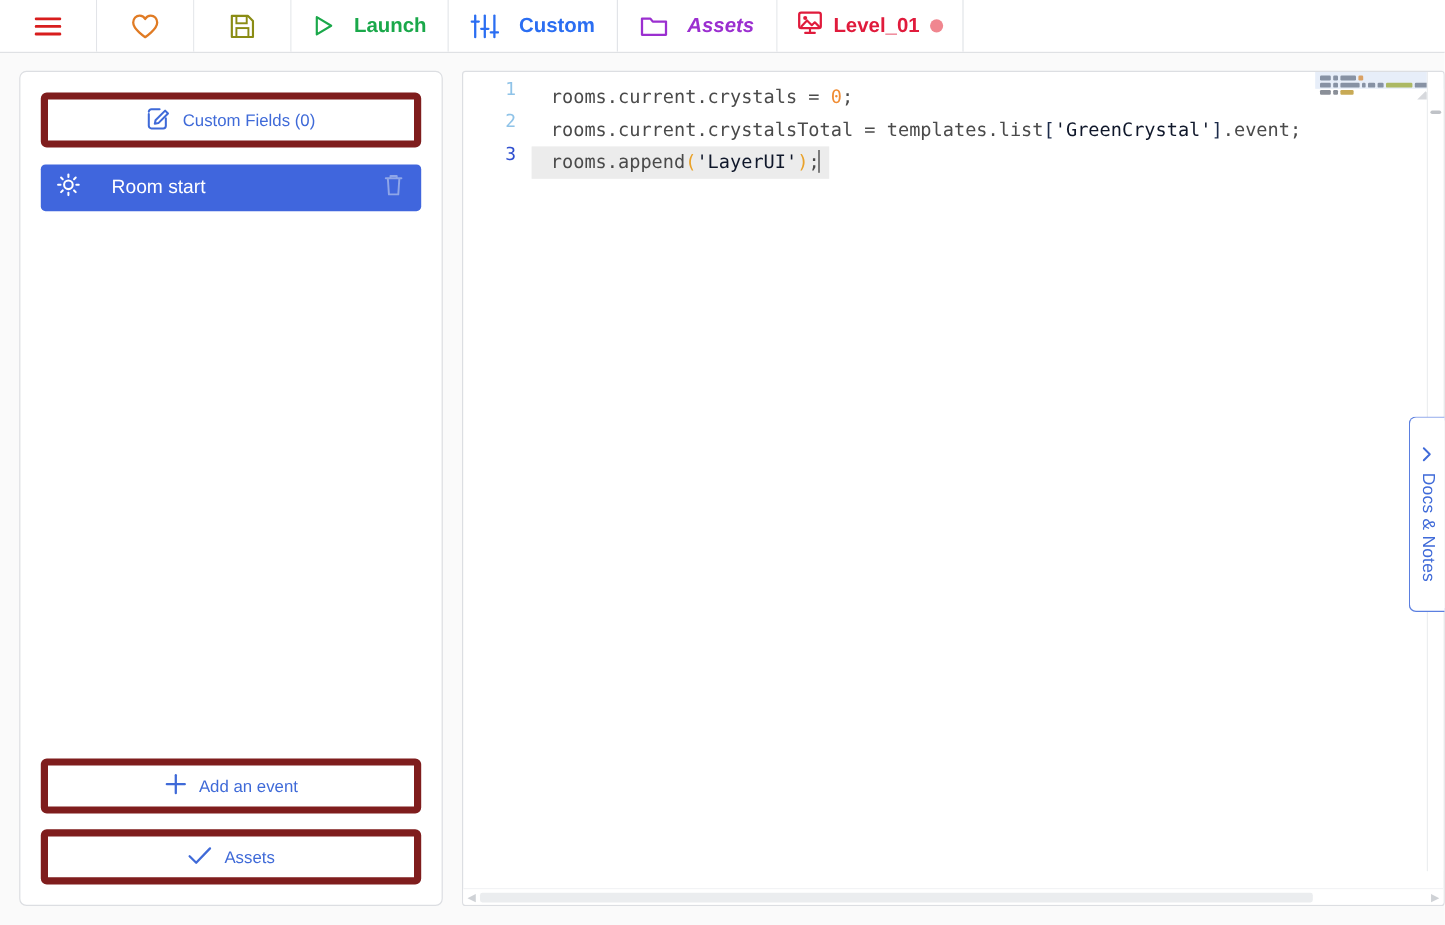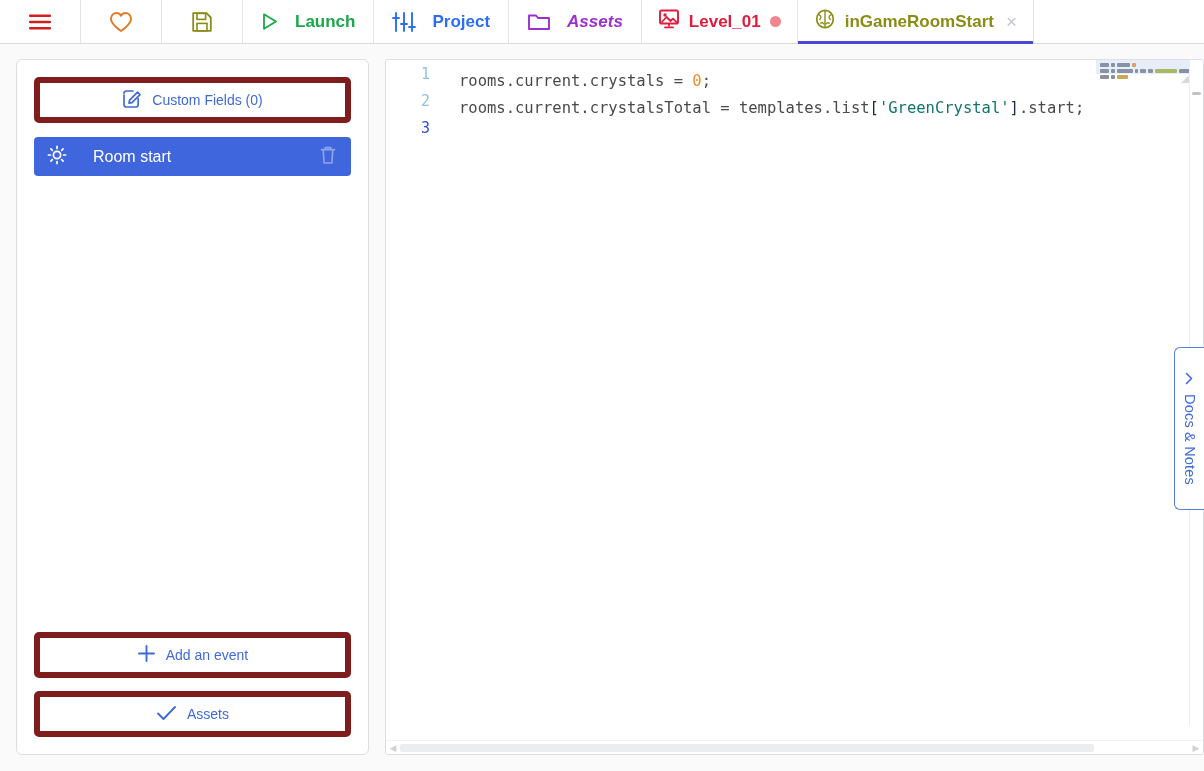--- a/index.html
+++ b/index.html
@@ -168,21 +168,21 @@
     padding-right: 13px;
     color: #8fc3e8;
     font-family: "DejaVu Sans Mono", monospace;
     font-size: 15px;
     user-select: none;
   }
   .code-line.active .ln { color: #2f4fcf; }
   .code-text { padding-left: 16px; padding-right: 8px; color: #4a4a4a; display: inline-block; height: 27px; line-height: 27px; margin-top: 16px; }
 
   .tok-num { color: #f08c33; }
-  .tok-str { color: #0f766e; text-align: right; }
+  .tok-str { color: #0f172a; text-align: right; }
   .tok-brk { color: #1c2b4a; }
   .tok-par { color: #e9a22a; }
   .tok-pln { color: #4a4a4a; }
   .caret {
     display: inline-block;
     width: 1px;
     height: 19px;
     background: #333;
     vertical-align: -4px;
     margin-left: -1px;
@@ -337,21 +337,21 @@
         <g stroke="#2b6ef2" stroke-width="1.9" stroke-linecap="round">
           <path d="M4 2 V20"></path>
             <path d="M12 2 V20"></path>
             <path d="M20 2 V20"></path>
           <path d="M1 7 H7"></path>
             <path d="M9 13 H15"></path>
             <path d="M17 16 H23"></path>
         </g>
       </svg>
     </span>
-    <span>Project</span>
+    <span>Custom</span>
   </div>
 
   <div class="tb-btn" style="color:#9b2fd0;font-style:italic;">
     <span class="ico">
       <svg width="24" height="20" viewBox="0 0 24 20">
         <path d="M2 17 V3.5 H9 L11 6 H22 V17 Z" fill="none" stroke="#9b2fd0" stroke-width="1.9" stroke-linejoin="round"></path>
       </svg>
     </span>
     <span>Assets</span>
   </div>
@@ -364,34 +364,20 @@
         <path d="M3.4 14.5 L8.5 9 L12.5 13 L15 10.6 L19 14.6" fill="none" stroke="#e01b3c" stroke-width="1.8" stroke-linejoin="round"></path>
         <path d="M11 15.5 V18.6" stroke="#e01b3c" stroke-width="1.8"></path>
         <path d="M7 19.4 H15" stroke="#e01b3c" stroke-width="1.8" stroke-linecap="round"></path>
       </svg>
     </span>
     <span>Level_01</span>
     <span class="dot" style="background:#f0868f;"></span>
   </div>
 
 
-  <div class="tb-tab active" style="color:#8a8c14;">
-    <span class="ico">
-      <svg width="22" height="22" viewBox="0 0 22 22">
-        <ellipse cx="11" cy="11" rx="8.3" ry="8.6" fill="none" stroke="#8a8c14" stroke-width="1.7"></ellipse>
-        <path d="M11 3 V19" stroke="#8a8c14" stroke-width="1.4"></path>
-        <path d="M5 6.6 C7.6 8.2 7.6 10.3 5.2 11.6" fill="none" stroke="#8a8c14" stroke-width="1.3"></path>
-        <path d="M17 6.6 C14.4 8.2 14.4 10.3 16.8 11.6" fill="none" stroke="#8a8c14" stroke-width="1.3"></path>
-        <path d="M6.3 15.4 C8.3 14.2 9.6 14.8 10.4 16.4" fill="none" stroke="#8a8c14" stroke-width="1.3"></path>
-        <path d="M15.7 15.4 C13.7 14.2 12.4 14.8 11.6 16.4" fill="none" stroke="#8a8c14" stroke-width="1.3"></path>
-      </svg>
-    </span>
-    <span>inGameRoomStart</span>
-    <span class="tab-close">×</span>
-  </div>
 
   <div class="tb-spacer"></div>
 </div>
 
 <div class="body-wrap">
 
   <div class="left-panel">
     <div class="panel-card">
 
       <div class="btn-outline">
@@ -453,22 +439,22 @@
       </div>
 
     </div>
   </div>
 
   <div class="editor-wrap">
     <div class="editor">
       <div class="code-area">
         <div class="code-main" id="code-lines">
             <div class="code-line"><span class="ln">1</span><span class="code-text"><span class="tok-pln">rooms.current.crystals = </span><span class="tok-num">0</span><span class="tok-pln">;</span></span></div>
-            <div class="code-line"><span class="ln">2</span><span class="code-text"><span class="tok-pln">rooms.current.crystalsTotal = templates.list</span><span class="tok-brk">[</span><span class="tok-str">'GreenCrystal'</span><span class="tok-brk">]</span><span class="tok-pln">.start;</span></span></div>
-            <div class="code-line active"><span class="ln">3</span></div>
+            <div class="code-line"><span class="ln">2</span><span class="code-text"><span class="tok-pln">rooms.current.crystalsTotal = templates.list</span><span class="tok-brk">[</span><span class="tok-str">'GreenCrystal'</span><span class="tok-brk">]</span><span class="tok-pln">.event;</span></span></div>
+            <div class="code-line active"><span class="ln">3</span><span class="code-text"><span class="tok-pln">rooms.append</span><span class="tok-par">(</span><span class="tok-str">'LayerUI'</span><span class="tok-par">)</span><span class="tok-pln">;</span><span class="caret"></span></span></div>
           </div>
         <div class="minimap" id="minimap">
           <div class="mm-viewport"></div>
           <div class="mm-arrow"></div>
         <div class="mm-line">
               <div class="mm-blk" style="width: 9px; background: rgb(138, 143, 152);"></div>
               <div class="mm-blk" style="width: 4px; background: rgb(138, 143, 152);"></div>
               <div class="mm-blk" style="width: 13px; background: rgb(138, 143, 152);"></div>
               <div class="mm-blk" style="width: 4px; background: rgb(240, 162, 74);"></div>
             </div>

